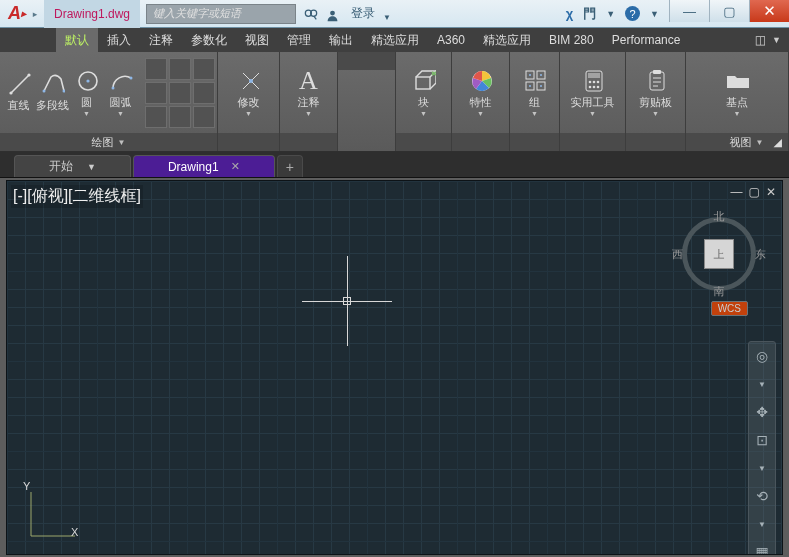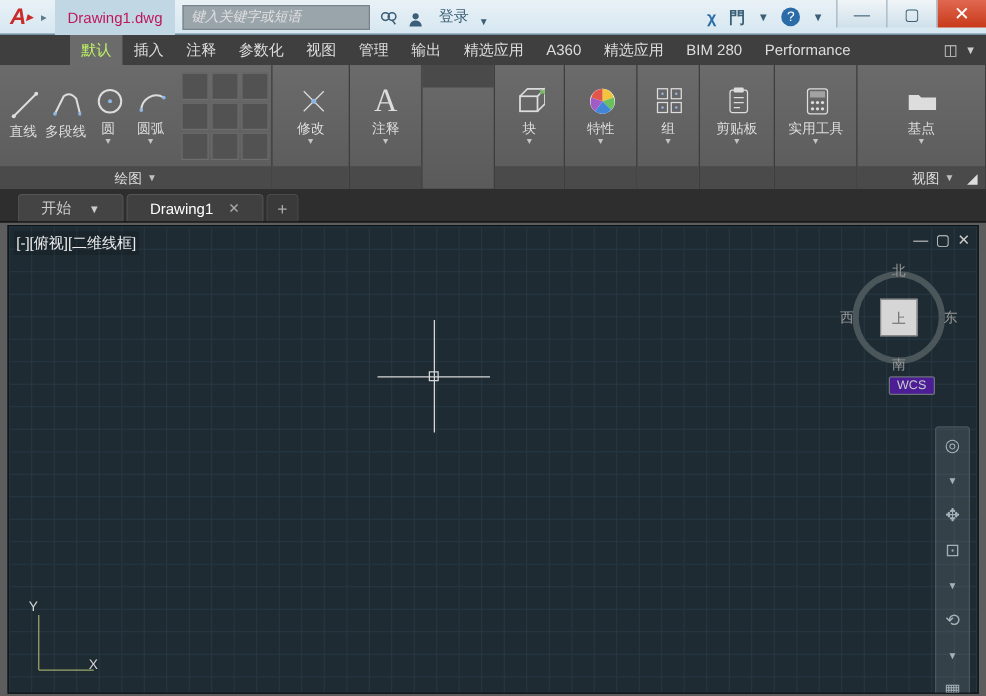--- a/index.html
+++ b/index.html
@@ -34,44 +34,44 @@
 .big-btn{display:flex;flex-direction:column;align-items:center;justify-content:center;color:#ddd;font-size:11px;gap:2px;padding:2px 3px;cursor:pointer;min-width:32px}
 .big-btn .icon{width:24px;height:24px;display:flex;align-items:center;justify-content:center}
 .big-btn .dd{font-size:7px;opacity:.8;margin-top:-2px}
 .lbl{white-space:nowrap}
 .small-grid{display:grid;grid-template-columns:repeat(3,22px);grid-template-rows:repeat(3,22px);gap:2px;margin-left:6px}
 .small-grid .sq{background:#525252;border:1px solid #6e6e6e;cursor:pointer}
 
 svg{display:block}
 
 .doc-tabs{height:26px;background:#2e2e2e;display:flex;align-items:flex-end;padding-left:14px;gap:2px;border-bottom:1px solid #111}
-.doc-tab{height:22px;padding:0 18px;background:#444;color:#ccc;font-size:12px;display:flex;align-items:center;border-radius:4px 4px 0 0;cursor:pointer;border:1px solid #555;border-bottom:none;position:relative}
-.doc-tab.active{background:#404040;color:#fff}
+.doc-tab{height:22px;padding:0 34px;background:#444;color:#ccc;font-size:12px;display:flex;align-items:center;border-radius:4px 4px 0 0;cursor:pointer;border:1px solid #555;border-bottom:none;position:relative}
+.doc-tab.active{background:#4c1d95;color:#fff}
 .doc-tab .close{margin-left:12px;color:#aaa;font-size:11px}
 .doc-add{height:22px;width:26px;background:#3a3a3a;color:#aaa;display:flex;align-items:center;justify-content:center;border-radius:4px 4px 0 0;cursor:pointer;font-size:14px;border:1px solid #4a4a4a;border-bottom:none}
 
 .canvas-wrap{position:absolute;left:6px;right:6px;top:180px;bottom:2px;background:#1e2b33;border:1px solid #0d1317;overflow:hidden}
 .grid{position:absolute;inset:0;background-image:linear-gradient(#243541 1px,transparent 1px),linear-gradient(90deg,#243541 1px,transparent 1px),linear-gradient(#2a3d49 1px,transparent 1px),linear-gradient(90deg,#2a3d49 1px,transparent 1px);background-size:90px 90px,90px 90px,18px 18px,18px 18px;opacity:.8}
-.vp-label{position:absolute;left:4px;top:4px;color:#eee;font-size:12px;background:rgba(0,0,0,.15);padding:1px 2px}
+.vp-label{position:absolute;left:4px;top:4px;color:#eee;font-size:16px;background:rgba(0,0,0,.15);padding:1px 2px}
 .vp-ctrl{position:absolute;right:6px;top:4px;display:flex;gap:6px;color:#ccc;font-size:12px}
 .vp-ctrl span{cursor:pointer}
 .crosshair{position:absolute;left:340px;top:120px;pointer-events:none}
 .crosshair .h{position:absolute;width:90px;height:1px;background:#d8d8d8;left:-45px;top:0}
 .crosshair .v{position:absolute;width:1px;height:90px;background:#d8d8d8;left:0;top:-45px}
 .crosshair .box{position:absolute;width:8px;height:8px;border:1px solid #d8d8d8;left:-4px;top:-4px}
 .ucs{position:absolute;left:16px;bottom:10px;color:#9ba86a;font-size:11px}
 .viewcube{position:absolute;right:20px;top:30px;width:86px;height:86px;display:flex;align-items:center;justify-content:center}
 .viewcube .ring{position:absolute;width:74px;height:74px;border:5px solid #4b565b;border-radius:50%;}
 .viewcube .face{width:30px;height:30px;background:#d6d6d6;border:1px solid #8a8a8a;display:flex;align-items:center;justify-content:center;color:#666;font-size:11px;position:relative;z-index:2}
 .viewcube .n,.viewcube .s,.viewcube .e,.viewcube .w{position:absolute;color:#9a9a9a;font-size:11px}
 .viewcube .n{top:-2px;left:50%;transform:translateX(-50%)}
 .viewcube .s{bottom:-2px;left:50%;transform:translateX(-50%)}
 .viewcube .e{right:-4px;top:50%;transform:translateY(-50%)}
 .viewcube .w{left:-4px;top:50%;transform:translateY(-50%)}
-.wcs{position:absolute;right:34px;top:120px;background:#4c1d95;color:#c8cdd0;font-size:10px;padding:1px 6px;border-radius:2px;border:1px solid #6a747a}
+.wcs{position:absolute;right:34px;top:120px;background:#c2410c;color:#c8cdd0;font-size:10px;padding:1px 6px;border-radius:2px;border:1px solid #6a747a}
 .navbar{position:absolute;right:6px;top:160px;width:28px;background:rgba(120,130,136,.25);border:1px solid #4a555c;border-radius:3px;display:flex;flex-direction:column;align-items:center;padding:4px 0;gap:8px}
 .navbar .nb{width:20px;height:20px;color:#a6b1b7;display:flex;align-items:center;justify-content:center;font-size:14px;cursor:pointer}
 </style>
 </head>
 <body>
 
 <div class="window">
 
   <div class="titlebar">
     <div class="logo">A<span style="font-size:10px">▸</span></div>
@@ -278,55 +278,55 @@
                 <circle cx="18" cy="18" r="1" fill="#8fb7e6"></circle>
               </svg>
             </div>
         <span class="lbl">组</span>
         <span class="dd">▼</span>
       </div>
         </div>
       <div class="rgroup-title">&nbsp;</div>
     </div>
 
-    <div class="rgroup" style="width:60px">
-      <div class="rgroup-body">
-          <div class="big-btn">
-        <div class="icon">
-              <svg width="26" height="26">
-                <rect x="6" y="4" width="14" height="18" rx="2" fill="none" stroke="#ddd"></rect>
-                <rect x="9" y="2" width="8" height="4" rx="1" fill="#ddd"></rect>
-                <line x1="9" y1="10" x2="17" y2="10" stroke="#ddd"></line>
-                <line x1="9" y1="14" x2="17" y2="14" stroke="#ddd"></line>
-                <line x1="9" y1="18" x2="14" y2="18" stroke="#ddd"></line>
-              </svg>
-            </div>
-        <span class="lbl">剪贴板</span>
-        <span class="dd">▼</span>
-      </div>
-        </div>
-      <div class="rgroup-title">&nbsp;</div>
-    </div>
-
     <div class="rgroup" style="width:66px">
       <div class="rgroup-body">
           <div class="big-btn">
         <div class="icon">
               <svg width="26" height="26">
                 <rect x="5" y="3" width="16" height="20" rx="2" fill="none" stroke="#ddd"></rect>
                 <rect x="7" y="5" width="12" height="5" fill="#ddd" opacity=".5"></rect>
                 <circle cx="9" cy="14" r="1.3" fill="#ddd"></circle>
                 <circle cx="13" cy="14" r="1.3" fill="#ddd"></circle>
                 <circle cx="17" cy="14" r="1.3" fill="#ddd"></circle>
                 <circle cx="9" cy="19" r="1.3" fill="#ddd"></circle>
                 <circle cx="13" cy="19" r="1.3" fill="#ddd"></circle>
                 <circle cx="17" cy="19" r="1.3" fill="#ddd"></circle>
               </svg>
             </div>
         <span class="lbl">实用工具</span>
+        <span class="dd">▼</span>
+      </div>
+        </div>
+      <div class="rgroup-title">&nbsp;</div>
+    </div>
+
+    <div class="rgroup" style="width:60px">
+      <div class="rgroup-body">
+          <div class="big-btn">
+        <div class="icon">
+              <svg width="26" height="26">
+                <rect x="6" y="4" width="14" height="18" rx="2" fill="none" stroke="#ddd"></rect>
+                <rect x="9" y="2" width="8" height="4" rx="1" fill="#ddd"></rect>
+                <line x1="9" y1="10" x2="17" y2="10" stroke="#ddd"></line>
+                <line x1="9" y1="14" x2="17" y2="14" stroke="#ddd"></line>
+                <line x1="9" y1="18" x2="14" y2="18" stroke="#ddd"></line>
+              </svg>
+            </div>
+        <span class="lbl">剪贴板</span>
         <span class="dd">▼</span>
       </div>
         </div>
       <div class="rgroup-title">&nbsp;</div>
     </div>
 
     <div class="rgroup" style="flex:1">
       <div class="rgroup-body" style="justify-content:center">
           <div class="big-btn">
         <div class="icon">

